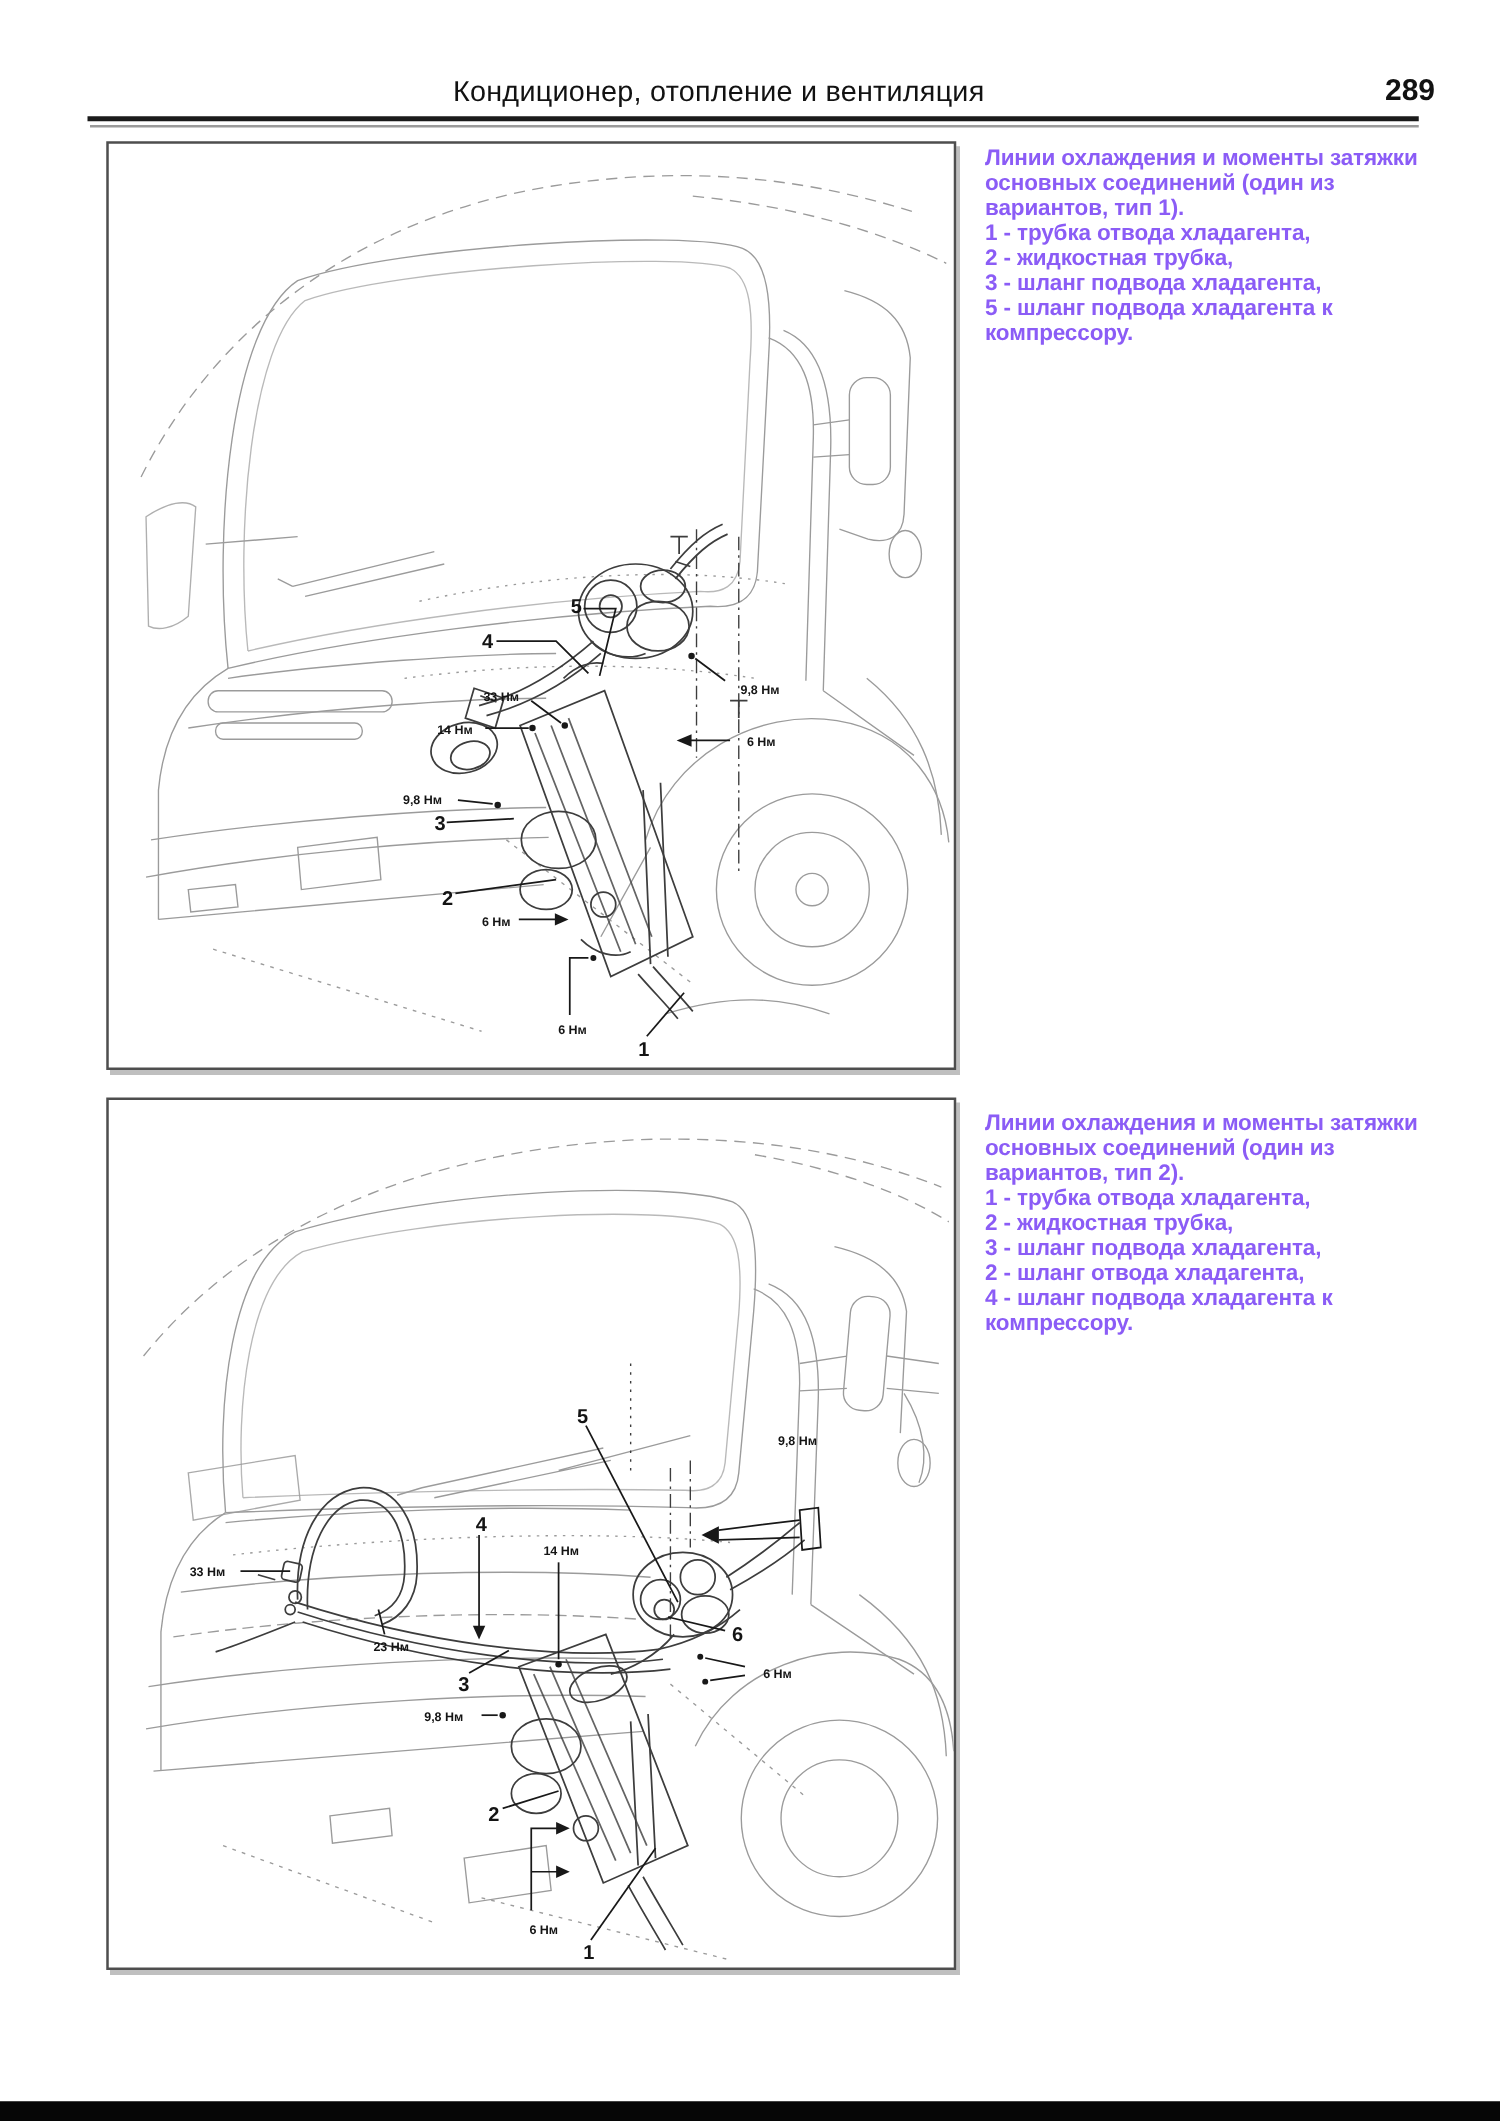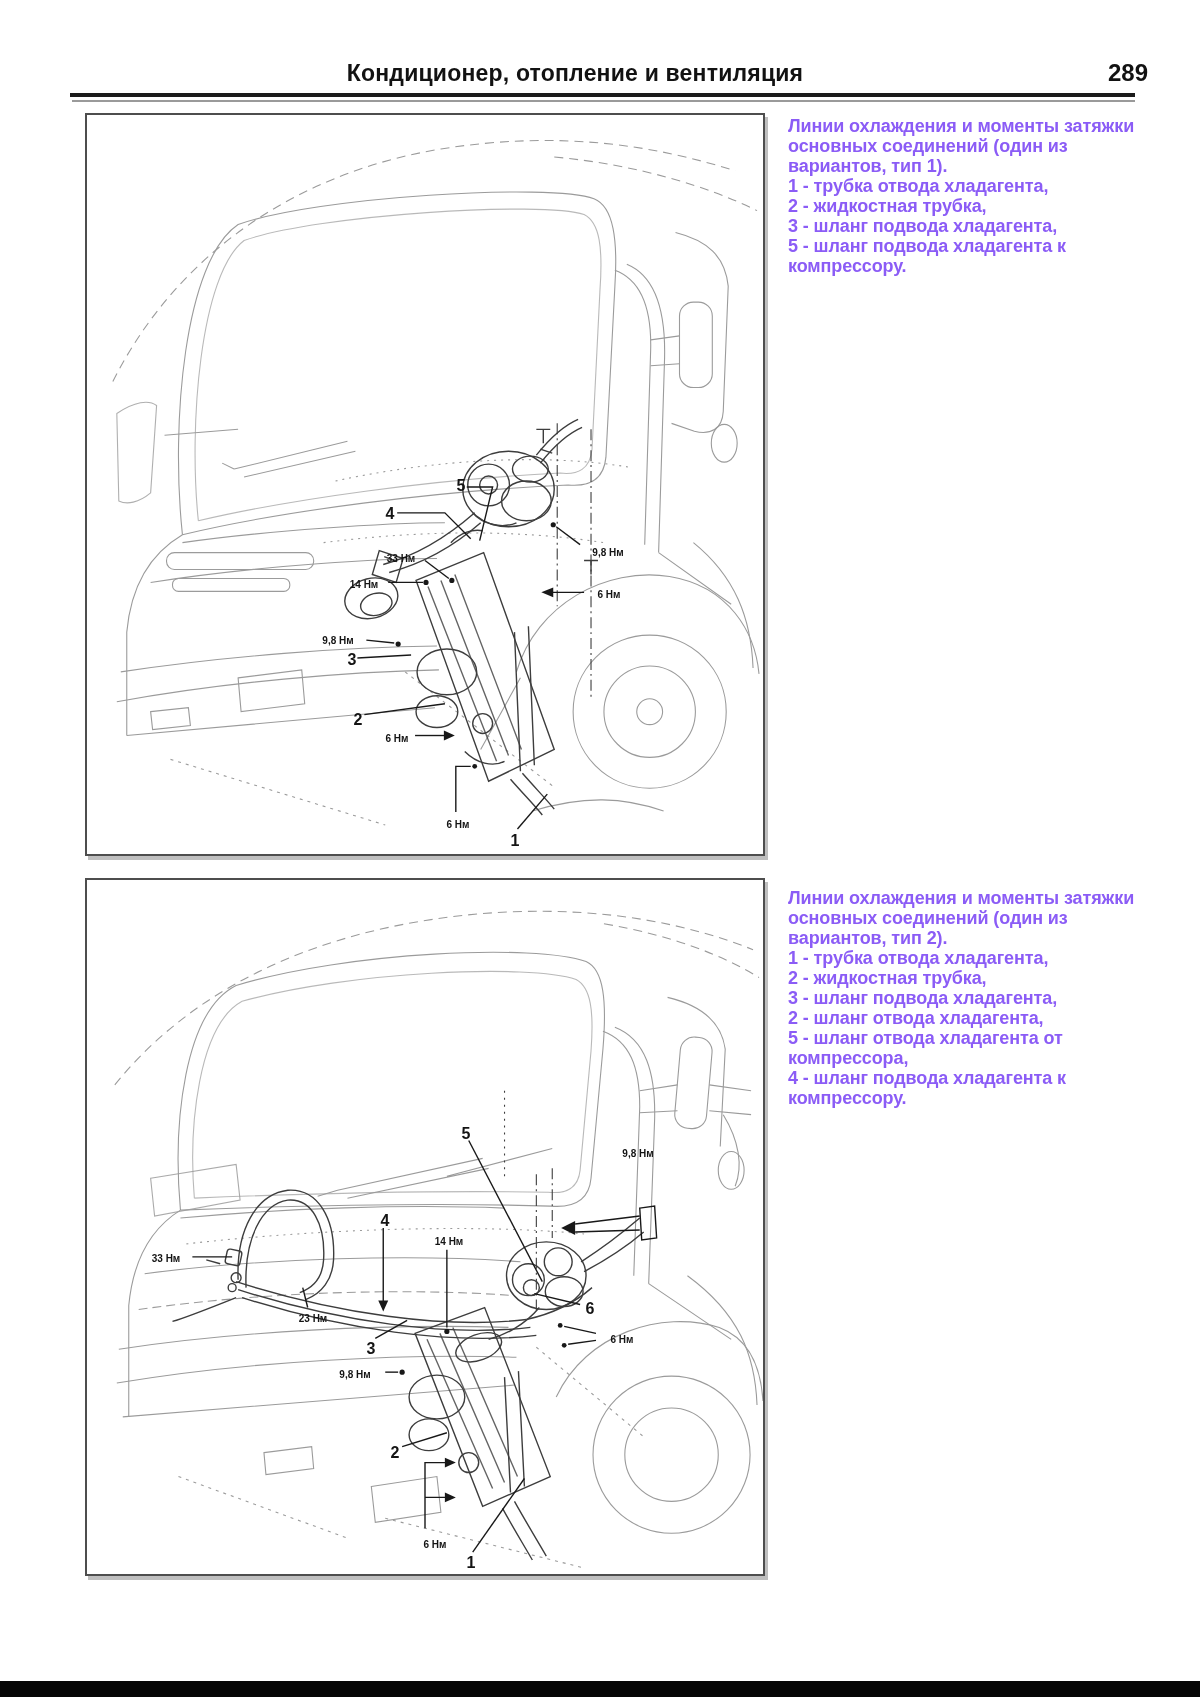--- a/index.html
+++ b/index.html
@@ -5,21 +5,21 @@
   html,body { margin:0; padding:0; }
   body {
     width:1200px; height:1697px;
     background:#ffffff;
     font-family:"Liberation Sans", sans-serif;
     position:relative;
     overflow:hidden;
   }
   .hdr-title {
     position:absolute; top:60px; left:70px; width:1010px;
-    text-align:center; font-size:23px; font-weight:700; color:#121212;
+    text-align:center; font-size:23px; font-weight:400; color:#121212;
     letter-spacing:.2px; white-space:nowrap;
   }
   .hdr-num {
     position:absolute; top:59px; left:1108px;
     font-size:24px; font-weight:700; color:#121212;
   }
   .rule-main { position:absolute; top:93px; left:70px; width:1065px; height:4px; background:#1b1b1b; }
   .rule-sub  { position:absolute; top:100px; left:72px; width:1063px; height:2px; background:#9a9a9a; }
 
   .fig {
@@ -273,18 +273,17 @@
     </div>
 </div>
 
 <div class="caption" id="cap2">
   <p>Линии охлаждения и моменты затяжки основных соединений (один из вариантов, тип 2).</p>
   <div>
       <div>1 -  трубка отвода хладагента,</div>
       <div>2 - жидкостная трубка,</div>
       <div>3 - шланг подвода хладагента,</div>
       <div>2 - шланг отвода хладагента,</div>
-      <div>5 - шланг отвода хладагента от компрессора,</div>
       <div>4 - шланг подвода хладагента к компрессору.</div>
     </div>
 </div>
 
 <div class="bottom-bar"></div>
 
 </body></html>

